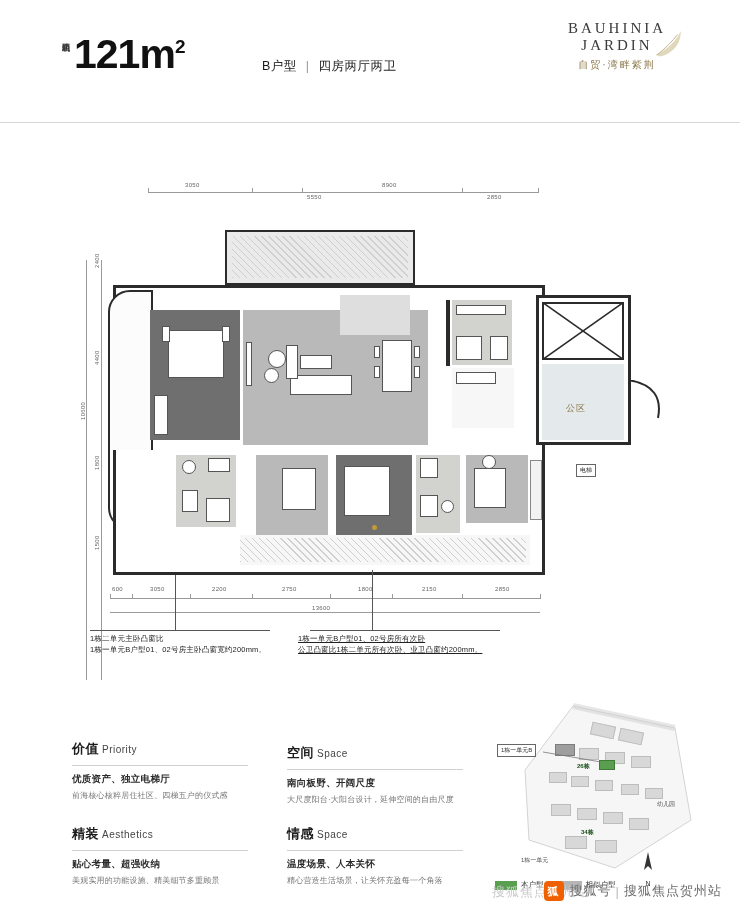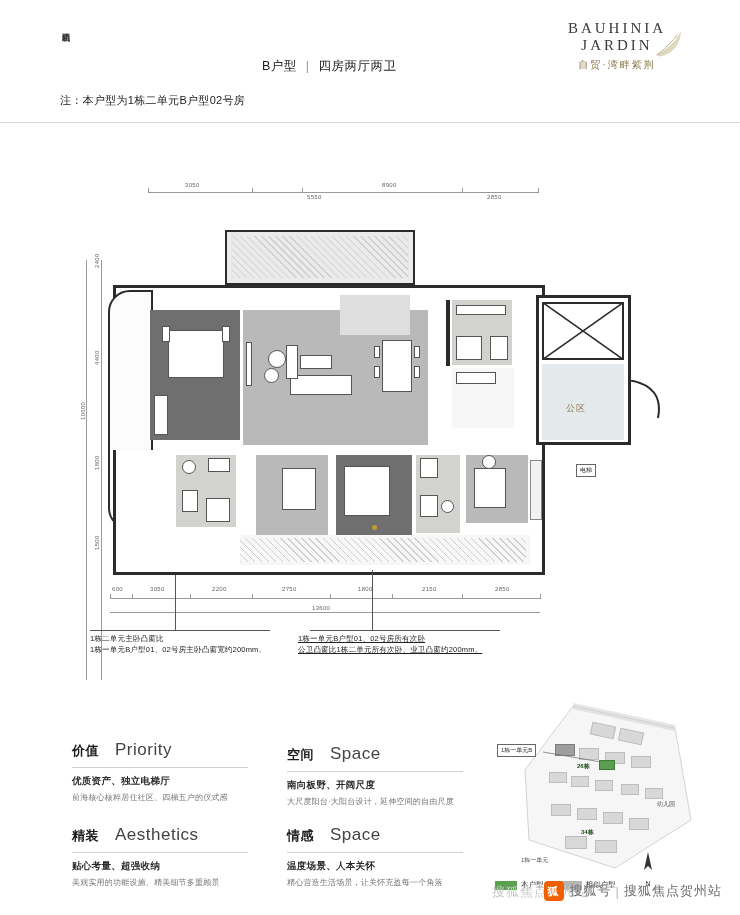--- a/index.html
+++ b/index.html
@@ -73,21 +73,21 @@
   .note-line{position:absolute;background:#555;height:1px;}
   .note-v{position:absolute;background:#555;width:1px;}
   .note-txt{position:absolute;font-size:7.5px;color:#222;line-height:11px;letter-spacing:.2px;}
 
   .pub-label{position:absolute;font-size:9px;color:#8d7a4d;letter-spacing:1px;}
 
   
   .features{position:absolute;left:72px;top:740px;width:420px;}
   .feat{position:absolute;width:185px;}
   .feat h3{margin:0;font-size:13px;font-weight:bold;letter-spacing:.5px;color:#1c1c1c;}
-  .feat h3 .en{font-weight:normal;font-size:17px;color:#444;margin-left:16px;}
+  .feat h3 .en{font-weight:normal;font-size:10px;color:#444;margin-left:3px;}
   .feat .ul{width:176px;height:1px;background:#d0d0d0;margin:7px 0 7px 0;}
   .feat .sub{font-size:9.5px;font-weight:bold;color:#2b2b2b;letter-spacing:.3px;}
   .feat .desc{font-size:8px;color:#777;margin-top:4px;line-height:12px;letter-spacing:.2px;}
 
   
   .sitemap{position:absolute;left:495px;top:700px;width:215px;height:185px;}
   .sm-blk{position:absolute;background:#d8d8d8;border:1px solid #bdbdbd;}
   .sm-blk.dark{background:#9e9e9e;border-color:#7d7d7d;}
   .sm-txt{position:absolute;font-size:6px;color:#555;}
   .sm-box{position:absolute;border:1px solid #666;background:#fff;font-size:6px;color:#333;padding:1px 3px;}
@@ -114,27 +114,27 @@
   }
 </style>
 </head>
 <body>
 
 <div class="page">
 
   <div class="header">
     <div class="hdr-left">
       <div class="area-label">建筑面积约</div>
+      <div class="area-num"><span>121</span><span>m</span><span class="area-sup">2</span></div>
     </div>
     <div class="hdr-type">
       <span>B户型</span>
       <span class="sep">|</span>
       <span>四房两厅两卫</span>
     </div>
-    <div class="hdr-note">注：本户型为1栋二单元B户型02号房</div>
     <div class="hdr-rule"></div>
 
     <div class="logo">
       <div class="logo-en1">BAUHINIA</div>
       <div class="logo-en2">JARDIN</div>
       <div class="logo-cn">自贸·湾畔紫荆</div>
       <svg class="logo-leaf" viewBox="0 0 40 40">
         <path d="M4 34 C14 30 26 22 34 6 C34 20 26 32 10 36 Z" fill="#b9a86a" opacity="0.6"></path>
         <path d="M6 34 C16 26 24 18 30 10" stroke="#9d8c52" stroke-width="1" fill="none"></path>
       </svg>

